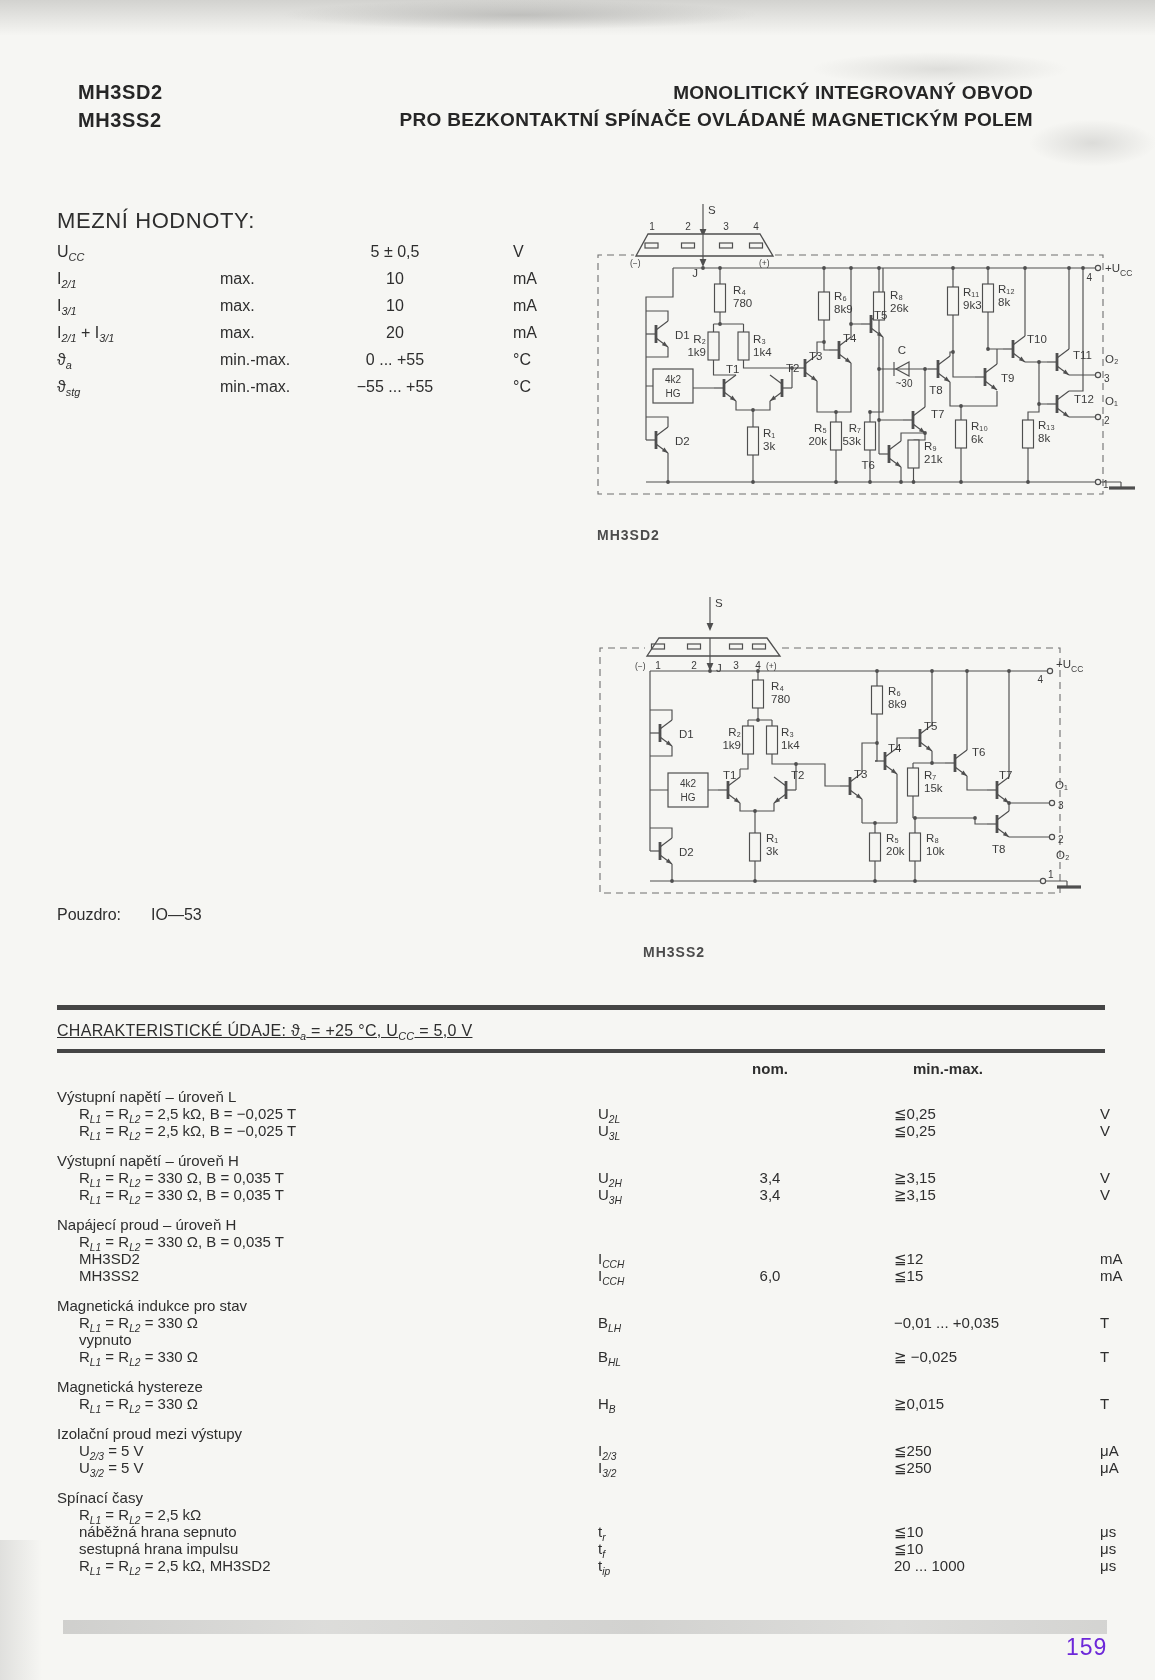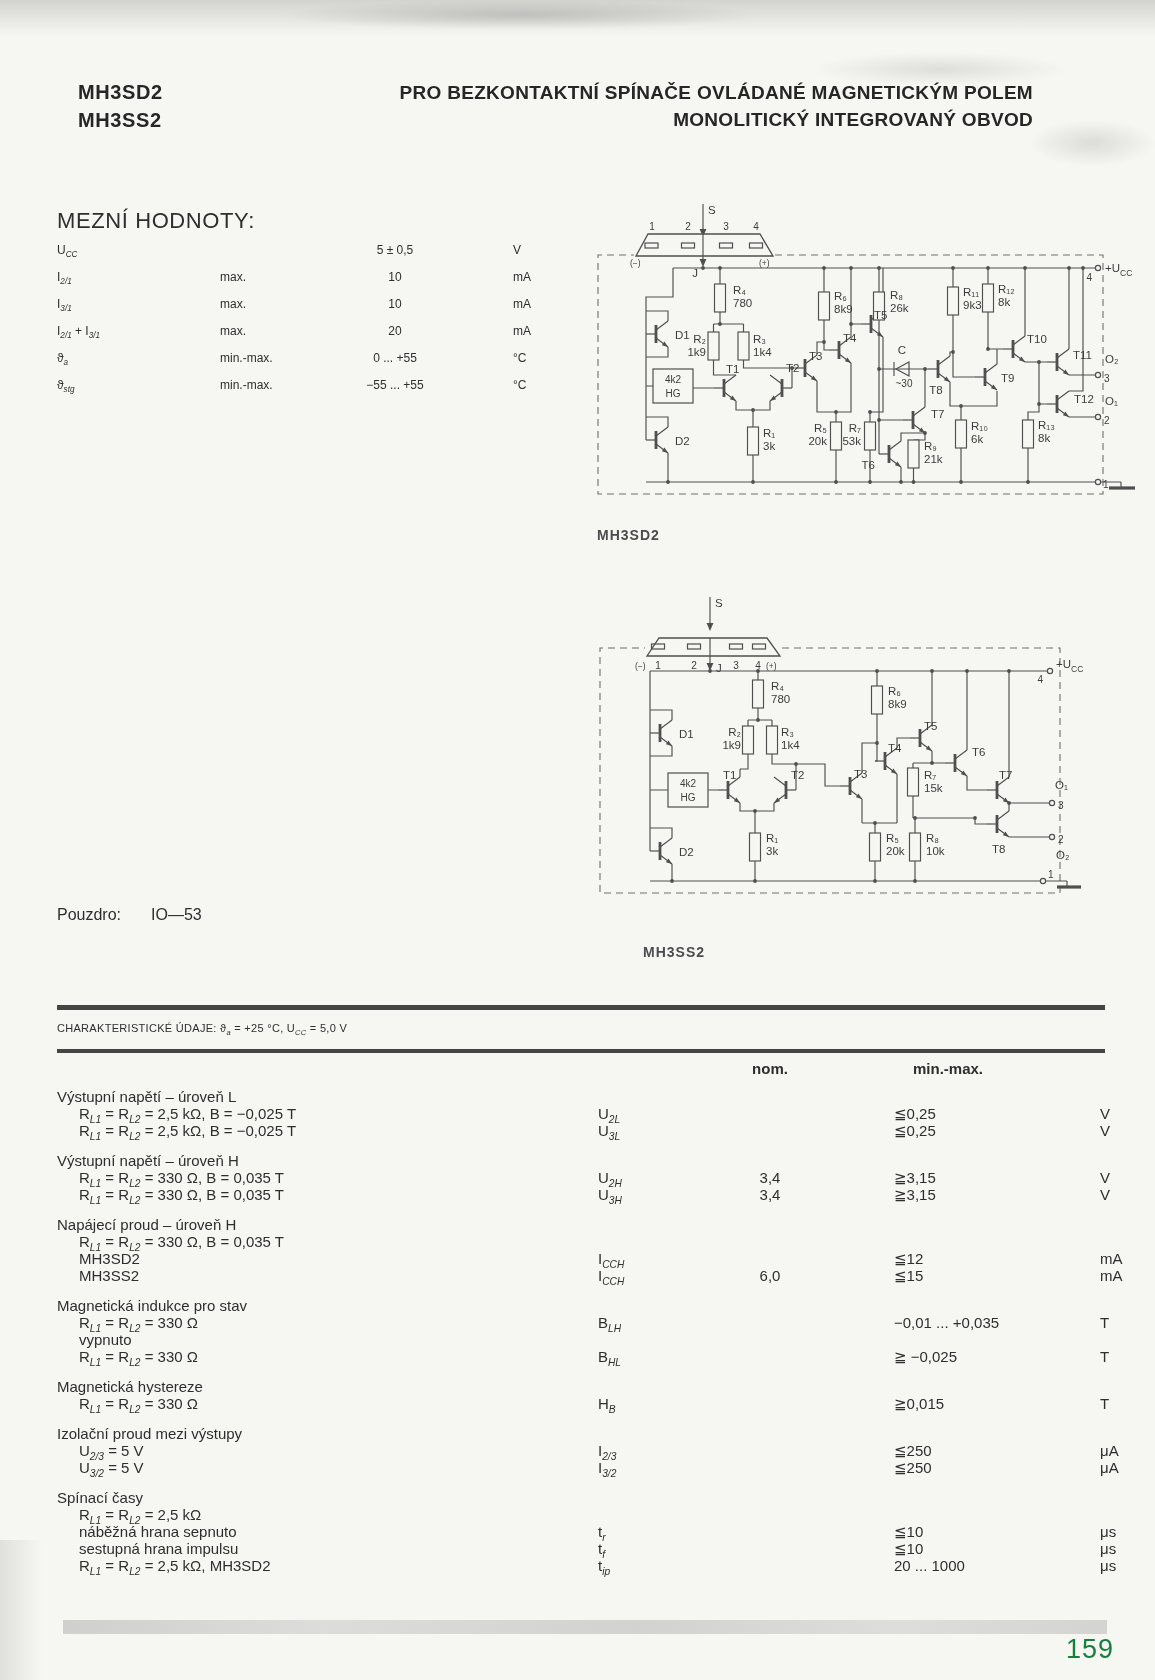--- a/index.html
+++ b/index.html
@@ -5,39 +5,39 @@
   html,body{margin:0;padding:0;background:#dcdcda;}
   .page{position:relative;width:1155px;height:1680px;margin:0 auto;background:#f6f6f3;
         font-family:"Liberation Sans","DejaVu Sans",sans-serif;color:#2e2e2e;overflow:hidden;}
   .abs{position:absolute;}
   sub{font-size:0.68em;font-style:italic;line-height:0;}
   
   .pn{font-size:20px;font-weight:bold;letter-spacing:.6px;line-height:28px;color:#262626;}
   .tl{font-size:19px;font-weight:bold;letter-spacing:.3px;line-height:27px;color:#262626;}
   
   .limits-title{font-size:22px;letter-spacing:.6px;}
-  .lrow{position:relative;height:27px;font-size:12px;}
+  .lrow{position:relative;height:27px;font-size:16px;}
   .lrow span{position:absolute;top:0;white-space:nowrap;}
   .ls{left:0;} .lc{left:163px;} .lv{left:238px;width:200px;text-align:center;} .lu{left:456px;}
   
   .rule{position:absolute;left:57px;width:1048px;background:#454545;}
-  .char-title{font-size:11px;letter-spacing:.3px;}
+  .char-title{font-size:16px;letter-spacing:.3px;text-decoration:underline;}
   .colhead{font-size:15px;font-weight:bold;}
   .crow{position:relative;height:17px;font-size:15px;}
   .crow.g{margin-top:13px;}
   .crow.g:first-child{margin-top:5px;}
   .crow span{position:absolute;top:0;white-space:nowrap;}
   .lab{left:0;} .crow.r .lab,.crow.c .lab{left:22px;}
   .sym{left:541px;} .nom{left:656px;width:114px;text-align:center;}
   .mm{left:837px;width:200px;text-align:left;} .unit{left:1043px;}
   
   .cap{font-size:14px;font-weight:bold;letter-spacing:1px;color:#4c4c4c;}
   .pouzdro{font-size:16px;}
   .pz-val{margin-left:30px;}
-  .pageno{font-size:27px;color:#15803d;letter-spacing:1px;}
+  .pageno{font-size:23px;color:#6d28d9;letter-spacing:1px;}
   
   .smudge{pointer-events:none;}
   .graybar{background:linear-gradient(90deg,#c6c6c4,#d6d6d4 25%,#c9c9c7 55%,#d7d7d5 80%,#cbcbc9);opacity:.8;}
   
   svg text{font-family:"Liberation Sans","DejaVu Sans",sans-serif;fill:#3c3c3c;font-size:11.5px;}
   svg text.sm{font-size:10px;} svg text.xs{font-size:8.5px;}
   .wire{stroke:#4f4f4f;stroke-width:1.15;fill:none;}
   .thick{stroke:#4f4f4f;stroke-width:3.2;fill:none;}
   .dashb{stroke:#6f6f6f;stroke-width:1.1;fill:none;stroke-dasharray:7 5;}
   .pkg{fill:#f6f6f3;stroke:#4f4f4f;stroke-width:1.3;}
@@ -56,22 +56,22 @@
   <div class="abs smudge" style="left:280px;top:0;width:480px;height:30px;background:radial-gradient(ellipse at center,rgba(150,150,148,.45),transparent 70%);"></div>
   <div class="abs smudge" style="left:810px;top:52px;width:260px;height:34px;background:radial-gradient(ellipse at center,rgba(165,165,162,.3),transparent 70%);"></div>
   <div class="abs smudge" style="left:1030px;top:120px;width:125px;height:46px;background:radial-gradient(ellipse at center,rgba(170,170,168,.35),transparent 72%);"></div>
   <div class="abs smudge" style="left:0;top:1540px;width:42px;height:140px;background:linear-gradient(90deg,rgba(190,190,188,.4),transparent);"></div>
 
   <div class="abs" style="left:78px;top:78px;">
     <div class="pn">MH3SD2</div>
     <div class="pn">MH3SS2</div>
   </div>
   <div class="abs" style="left:300px;top:79px;width:733px;text-align:right;">
+    <div class="tl">MONOLITICKÝ INTEGROVANÝ OBVOD</div>
     <div class="tl">PRO BEZKONTAKTNÍ SPÍNAČE OVLÁDANÉ MAGNETICKÝM POLEM</div>
-    <div class="tl">MONOLITICKÝ INTEGROVANÝ OBVOD</div>
   </div>
 
   <div class="abs limits-title" style="left:57px;top:208px;">MEZNÍ HODNOTY:</div>
   <div class="abs" style="left:57px;top:243px;width:560px;">
     <div class="lrow">
       <span class="ls">U<sub>CC</sub></span>
         <span class="lc"></span>
         <span class="lv">5 ± 0,5</span>
         <span class="lu">V</span>
     </div>

